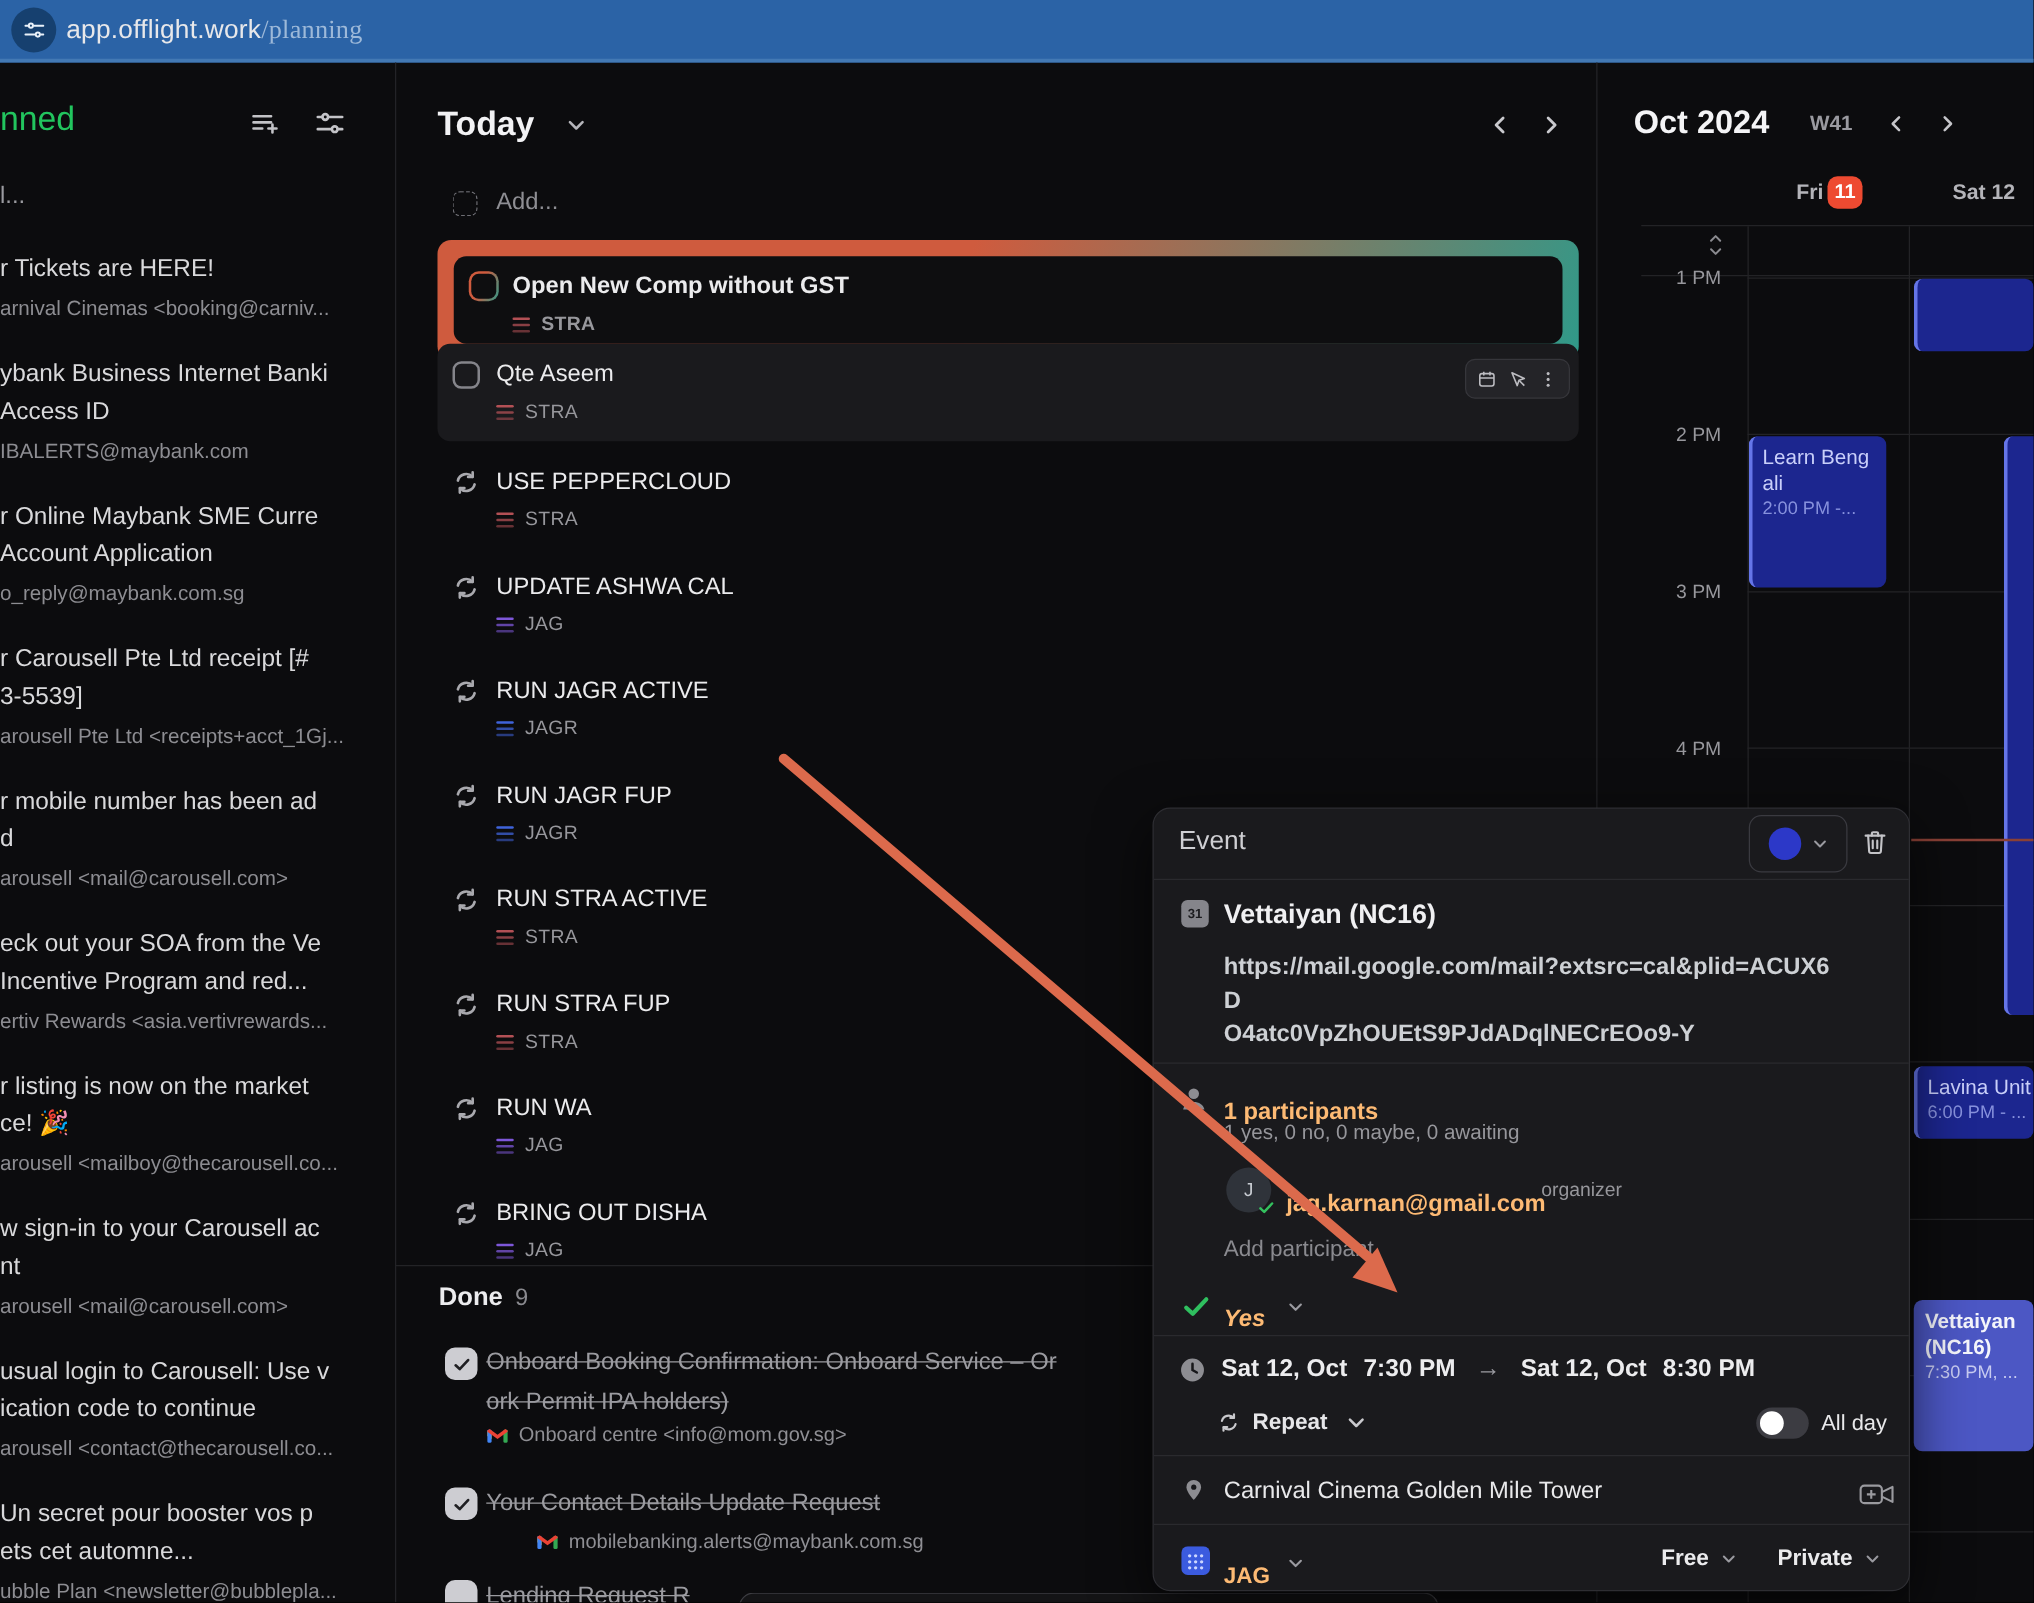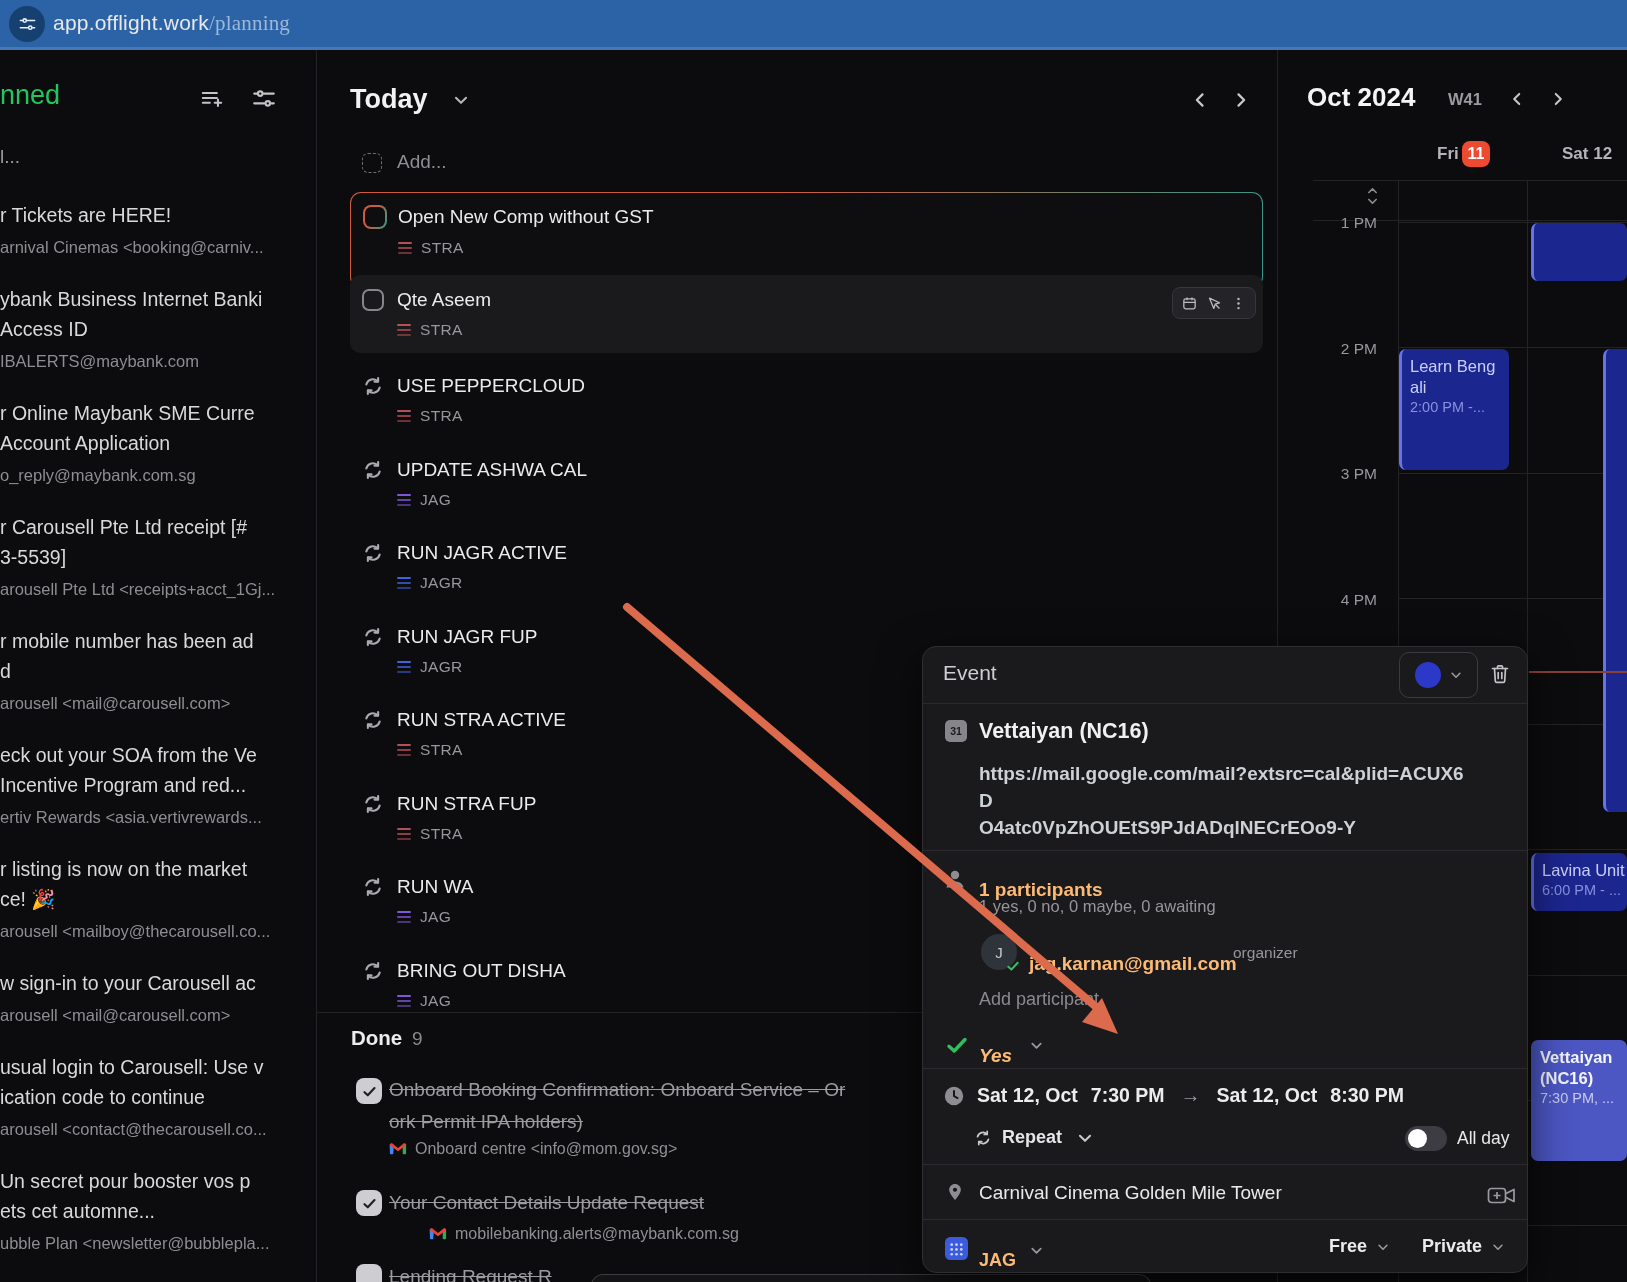--- a/index.html
+++ b/index.html
@@ -32,21 +32,21 @@
   .add-box{position:absolute;left:362px;top:153px;width:20px;height:20px;border:1.6px dashed #6e6e74;border-radius:6px;}
   .add-txt{position:absolute;left:397px;top:151px;font-size:19px;color:#8e8e93;}
   .task-title{font-size:19px;color:#ebebed;line-height:26px;white-space:nowrap;}
   .lbl{display:flex;align-items:center;height:18px;}
   .lbl .bars{width:14px;height:12px;display:flex;flex-direction:column;justify-content:space-between;margin-right:9px;}
   .lbl .bars i{display:block;height:2.2px;border-radius:1px;background:currentColor;}
   .lbl .bars i:nth-child(2){opacity:.75}.lbl .bars i:nth-child(3){opacity:.55}
   .lbl .txt{font-size:15.5px;color:#97979c;letter-spacing:.3px;}
   .chk{width:22px;height:22px;border:2px solid #85858b;border-radius:7px;background:none;padding:0;}
   .sync{width:22px;height:22px;color:#a9a9ae;}
-  .card1{position:absolute;left:350px;top:192px;width:913px;height:96px;border-radius:11px;padding:1px;background:linear-gradient(115deg,#cf5b3e 45%,#2f9a8a);}
+  .card1{position:absolute;left:350px;top:192px;width:913px;height:96px;border-radius:11px;padding:13px;background:linear-gradient(115deg,#cf5b3e 45%,#2f9a8a);font-weight:bold;}
   .card1-in{position:relative;width:100%;height:100%;border-radius:10px;background:#0e0e10;}
   .gradchk{position:absolute;left:12px;top:12px;width:24px;height:24px;border-radius:8px;padding:2px;background:linear-gradient(115deg,#cf5b3e 40%,#2f9a8a);}
   .gradchk i{display:block;width:100%;height:100%;border-radius:6px;background:#0e0e10;}
   .row2{position:absolute;left:350px;top:275px;width:913px;height:78px;background:#1a1a1d;border-radius:10px;}
   .actions{position:absolute;left:1172px;top:287px;width:84px;height:32px;background:#242428;border:1px solid #36363b;border-radius:8px;display:flex;align-items:center;justify-content:space-evenly;color:#bcbcc1;}
   .actions .icon{width:17px;height:17px;background:none;border:none;padding:0;color:#bcbcc1;}
   .trow{position:absolute;left:350px;width:913px;height:84px;}
   .trow .sync{position:absolute;left:12px;top:22px;}
   .trow .task-title{position:absolute;left:47px;top:20px;}
   .trow .lbl{position:absolute;left:47px;top:54px;}
@@ -184,20 +184,21 @@
           <div class="t">Incentive Program and red...</div>
           <div class="s">ertiv Rewards &lt;asia.vertivrewards...</div>
         </div>
       <div class="sb-item">
           <div class="t">r listing is now on the market</div>
           <div class="t">ce! 🎉</div>
           <div class="s">arousell &lt;mailboy@thecarousell.co...</div>
         </div>
       <div class="sb-item">
           <div class="t">w sign-in to your Carousell ac</div>
+          <div class="t">nt</div>
           <div class="s">arousell &lt;mail@carousell.com&gt;</div>
         </div>
       <div class="sb-item">
           <div class="t">usual login to Carousell: Use v</div>
           <div class="t">ication code to continue</div>
           <div class="s">arousell &lt;contact@thecarousell.co...</div>
         </div>
       <div class="sb-item">
           <div class="t">Un secret pour booster vos p</div>
           <div class="t">ets cet automne...</div>

